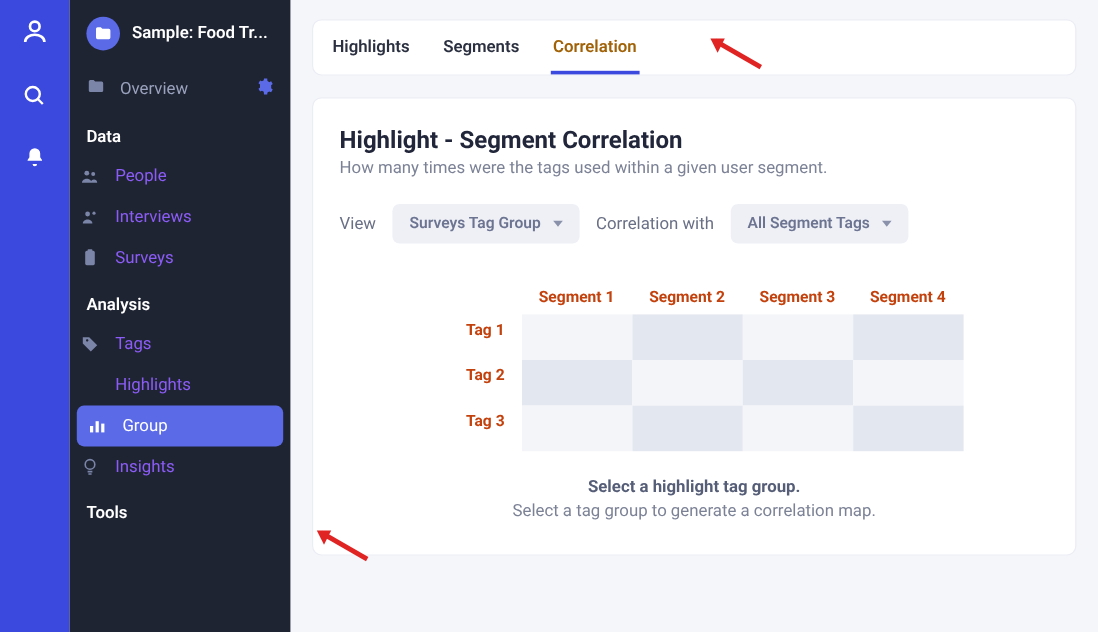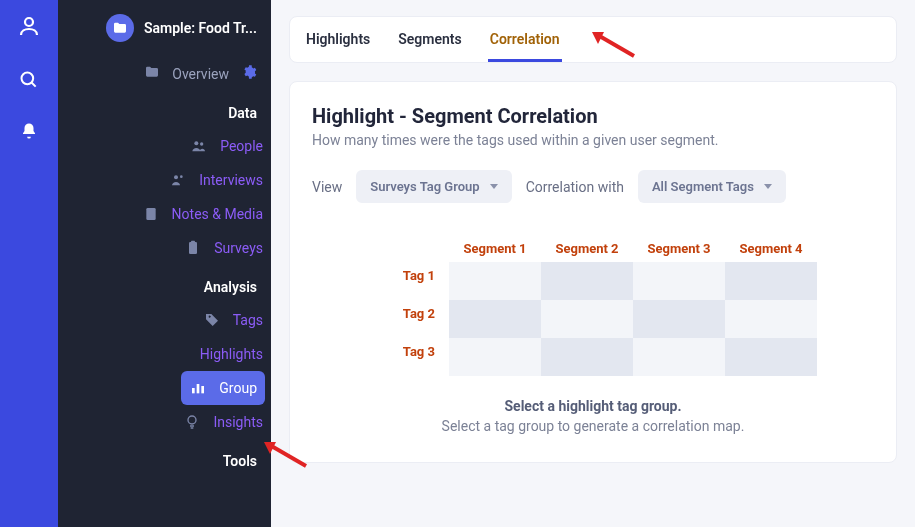--- a/index.html
+++ b/index.html
@@ -17,28 +17,27 @@
     background: #3b49df;
     display: flex;
     flex-direction: column;
     align-items: center;
     padding-top: 14px;
     gap: 28px;
     flex-shrink: 0;
   }
   .rail .icon { color: #fff; }
   .sidebar {
-    width: 213px;
+    width: 184px;
     background: #1f2433;
     color: #cfd4e4;
     flex-shrink: 0;
     display: flex;
     flex-direction: column;
     font-size: 14px;
-    align-items: flex-end;
   }
   .project-header {
     display: flex;
     align-items: center;
     gap: 10px;
     padding: 14px 14px 14px 14px;
   }
   .project-icon {
     width: 28px; height: 28px;
     border-radius: 50%;
@@ -259,28 +258,20 @@
           <circle cx="9" cy="8" r="3"></circle>
           <path d="M3 20c0-3 3-5 6-5s6 2 6 5"></path>
           <circle cx="17" cy="7" r="2"></circle>
         </svg>
       </span>
     <span>Interviews</span>
   </div>
   <div class="nav-item">
     <span class="icn">
         <svg width="16" height="16" viewBox="0 0 24 24" fill="currentColor">
-          <rect x="5" y="3" width="14" height="18" rx="2"></rect>
-        </svg>
-      </span>
-    <span>Notes &amp; Media</span>
-  </div>
-  <div class="nav-item">
-    <span class="icn">
-        <svg width="16" height="16" viewBox="0 0 24 24" fill="currentColor">
           <rect x="6" y="3" width="12" height="18" rx="2"></rect>
           <rect x="9" y="1" width="6" height="4" rx="1"></rect>
         </svg>
       </span>
     <span>Surveys</span>
   </div>
 
   <div class="section-header">Analysis</div>
   <div class="nav-item">
     <span class="icn">

